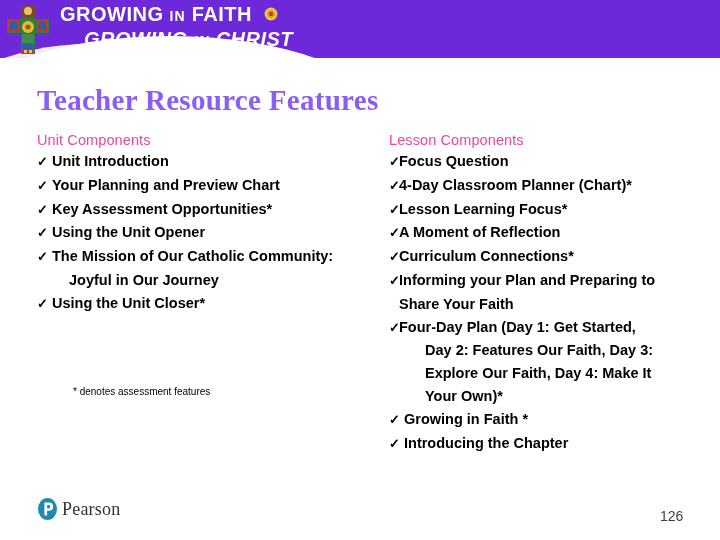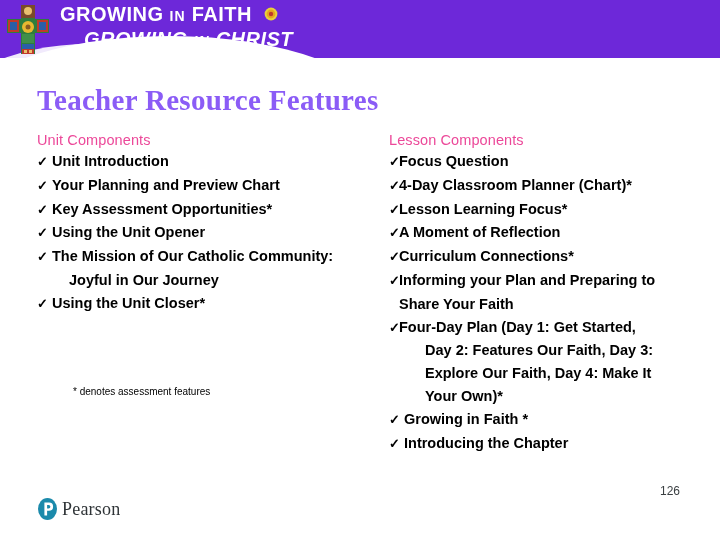--- a/index.html
+++ b/index.html
@@ -169,22 +169,22 @@
   }
   .pearson-word {
     font-family: "Liberation Serif", serif;
     font-size: 18px;
     color: #2f3437;
     letter-spacing: .2px;
   }
   .page-number {
     position: absolute;
     left: 660px;
-    top: 484px;
-    font-size: 12px;
+    top: 508px;
+    font-size: 14px;
     color: #3a3f42;
   }
 </style>
 </head>
 <body>
 
 <div class="header">
   <div class="header-swoosh"></div>
   <div class="header-swoosh2"></div>
 

